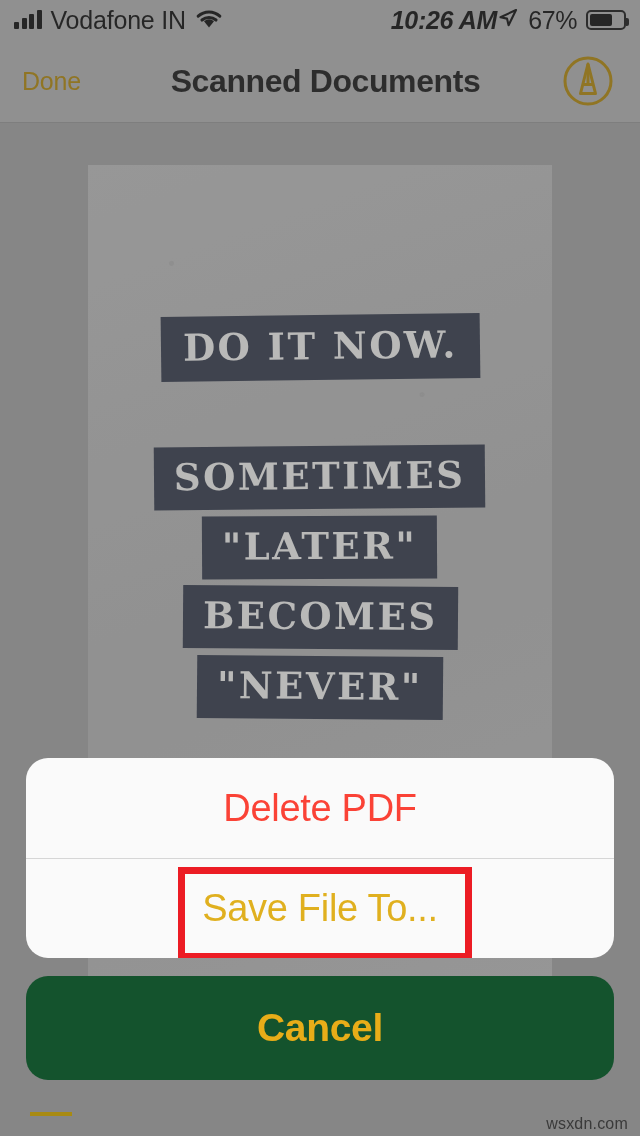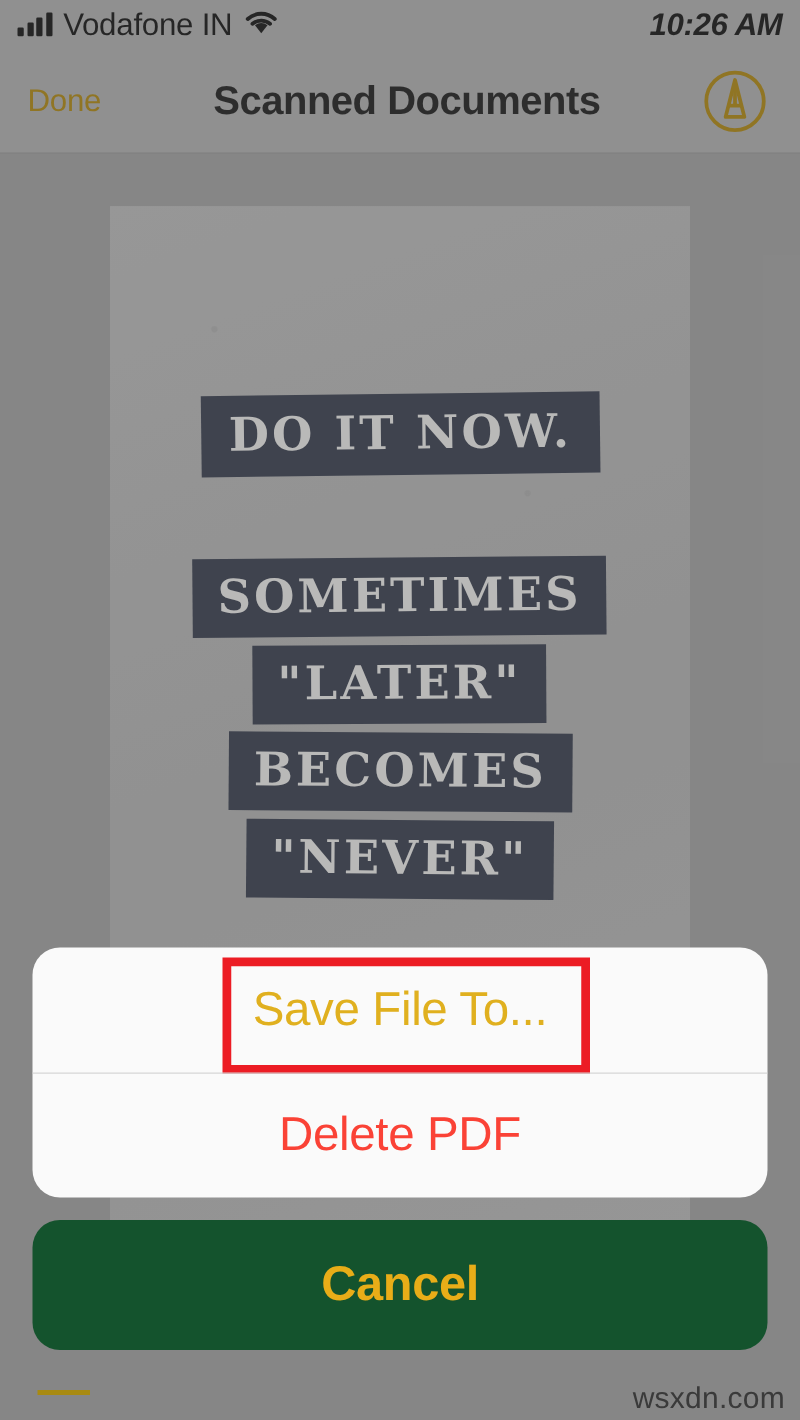--- a/index.html
+++ b/index.html
@@ -300,21 +300,21 @@
     width: 42px;
     height: 4px;
     background: #a88a12;
   }
 
   
   #watermark {
     position: absolute;
     right: 12px;
     bottom: 3px;
-    font-size: 24px;
+    font-size: 16px;
     color: #3a3a3a;
     letter-spacing: 0.2px;
   }
 </style>
 </head>
 <body>
 
 <div id="screen">
 
   <div id="status-bar">
@@ -330,20 +330,32 @@
         <svg width="28" height="21" viewBox="0 0 28 21" aria-hidden="true">
           <path d="M14 19.5 L9 13.2 A8 8 0 0 1 19 13.2 Z" fill="#111"></path>
           <path d="M3.2 8.2 A16 16 0 0 1 24.8 8.2" stroke="#111" stroke-width="3.1" fill="none" stroke-linecap="round"></path>
           <path d="M7.0 12.0 A11 11 0 0 1 21.0 12.0" stroke="#111" stroke-width="3.1" fill="none" stroke-linecap="round"></path>
         </svg>
       </span>
     </div>
     <div class="sb-center">
       <span class="clock">10:26 AM</span>
     </div>
+    <div class="sb-right">
+      <span>
+        <svg width="22" height="22" viewBox="0 0 22 22" aria-hidden="true">
+          <path d="M19 3 L3.5 10.2 L10 11.6 L11.6 18.2 Z" fill="none" stroke="#111" stroke-width="2.1" stroke-linejoin="round"></path>
+        </svg>
+      </span>
+      <span class="battery-pct">67%</span>
+      <span class="battery-shell">
+        <span class="battery-fill"></span>
+        <span class="battery-cap"></span>
+      </span>
+    </div>
   </div>
 
   <div id="nav-bar">
     <div id="done-button">Done</div>
     <div id="nav-title">Scanned Documents</div>
     <div id="markup-button">
       <svg width="52" height="52" viewBox="0 0 52 52" aria-hidden="true">
         <circle cx="26" cy="26" r="23" fill="none" stroke="#a8820e" stroke-width="3"></circle>
         <path d="M26 9 L33.5 38.5 L18.5 38.5 Z" fill="none" stroke="#a8820e" stroke-width="3" stroke-linejoin="round"></path>
         <path d="M26 9 L26 30" stroke="#a8820e" stroke-width="3"></path>
@@ -361,27 +373,27 @@
         <div class="poster-bar l3">BECOMES</div>
         <div class="poster-bar l4">"NEVER"</div>
       </div>
     </div>
   </div>
 
   <div id="dim-overlay"></div>
 
   <div id="action-sheet">
     <div class="sheet-group">
+      <div class="sheet-item" id="sheet-item-delete">
+        <span class="label">Delete PDF</span>
+      </div>
       <div class="sheet-item" id="sheet-item-save">
         <span class="label">Save File To...</span>
         <span id="annotation-box"></span>
       </div>
-      <div class="sheet-item" id="sheet-item-delete">
-        <span class="label">Delete PDF</span>
-      </div>
     </div>
     <div class="sheet-group secondary">
       <div class="sheet-item" id="sheet-item-cancel">
         <span class="label">Cancel</span>
       </div>
     </div>
   </div>
 
   <div id="artifact-line"></div>
 

